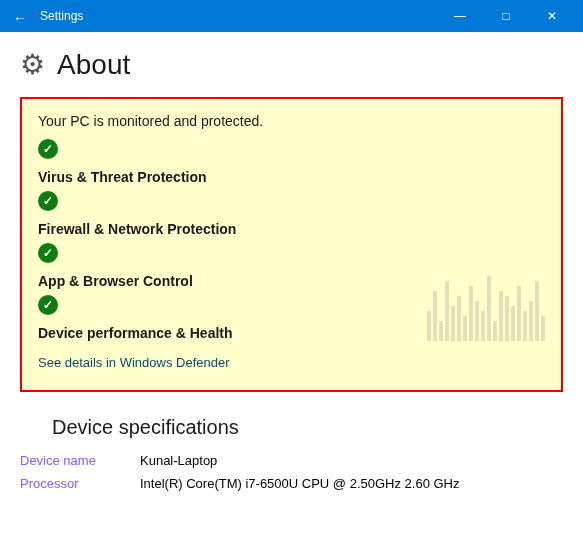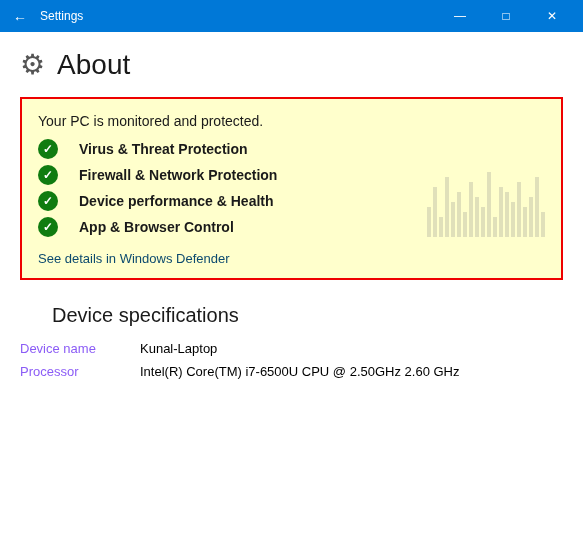--- a/index.html
+++ b/index.html
@@ -77,34 +77,34 @@
       font-size: 28px;
       font-weight: 300;
       color: #1a1a1a;
       text-align: center;
     }
 
     
     .security-box {
       border: 2px solid #e00;
       background: #ffffcc;
-      padding: 14px 16px 12px 16px;
+      padding: 14px 16px 20px 16px;
       margin-bottom: 24px;
     }
     .security-status {
       font-size: 14px;
       font-weight: 400;
       margin-bottom: 10px;
       color: #1a1a1a;
     }
     .security-item {
       display: flex;
-      align-items: center;
-      gap: 21px;
+      gap: 10px;
       margin-bottom: 6px;
+      flex-direction: column;
     }
     .check-icon {
       width: 20px;
       height: 20px;
       border-radius: 50%;
       background: #107c10;
       display: flex;
       align-items: center;
       justify-content: center;
       flex-shrink: 0;
@@ -207,25 +207,25 @@
       <div class="security-item">
         <div class="check-icon"></div>
         <span class="security-item-label">Virus &amp; Threat Protection</span>
       </div>
       <div class="security-item">
         <div class="check-icon"></div>
         <span class="security-item-label">Firewall &amp; Network Protection</span>
       </div>
       <div class="security-item">
         <div class="check-icon"></div>
+        <span class="security-item-label">App &amp; Browser Control</span>
+      </div>
+      <div class="security-item">
+        <div class="check-icon"></div>
         <span class="security-item-label">Device performance &amp; Health</span>
-      </div>
-      <div class="security-item">
-        <div class="check-icon"></div>
-        <span class="security-item-label">App &amp; Browser Control</span>
       </div>
 
       <div class="chart-bars">
         <span style="height:30px"></span>
         <span style="height:50px"></span>
         <span style="height:20px"></span>
         <span style="height:60px"></span>
         <span style="height:35px"></span>
         <span style="height:45px"></span>
         <span style="height:25px"></span>

